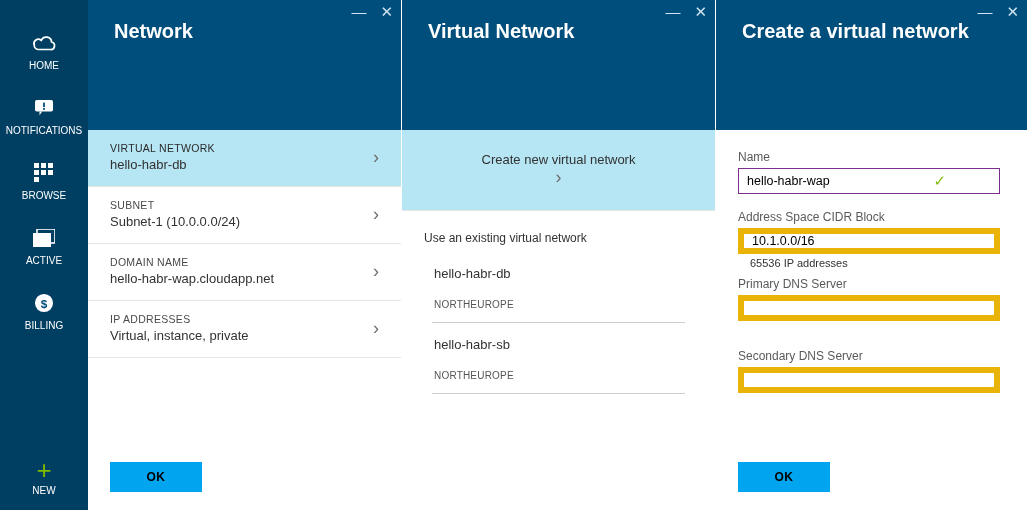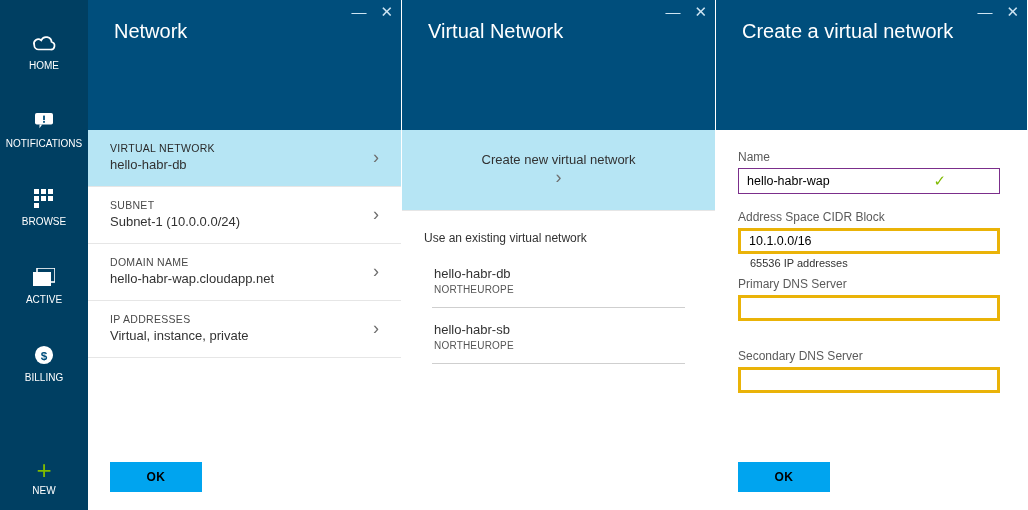--- a/index.html
+++ b/index.html
@@ -1,60 +1,60 @@
 <!DOCTYPE html>
 <html><head>
 <meta charset="utf-8">
 <style>
   * { box-sizing: border-box; margin: 0; padding: 0; }
   html, body { height: 100%; font-family: "Segoe UI", Arial, sans-serif; font-size: 13px; color: #323232; }
   body { display: flex; width: 1028px; height: 510px; overflow: hidden; background: #003b5c; }
 
   
-  .sidebar { width: 88px; background: #003f62; display: flex; flex-direction: column; align-items: center; padding-top: 18px; gap: 13px; }
+  .sidebar { width: 88px; background: #003f62; display: flex; flex-direction: column; align-items: center; padding-top: 18px; gap: 0; }
   .side-item { width: 100%; color: #fff; display: flex; flex-direction: column; align-items: center; justify-content: center; font-size: 10px; font-weight: 400; cursor: pointer; padding: 14px 0 12px 0; }
   .side-item .glyph { width: 26px; height: 22px; margin-bottom: 6px; display:flex; align-items:center; justify-content:center; }
   .side-item svg { fill: #fff; }
   .side-spacer { flex: 1; }
   .side-new { width: 100%; color: #fff; display:flex; flex-direction:column; align-items:center; padding: 10px 0 14px 0; font-size:10px; cursor:pointer; }
   .side-new .plus { font-size: 26px; line-height: 26px; color: #7fba00; font-weight: 300; margin-bottom: 2px; }
 
   
   .blade { height: 100%; display: flex; flex-direction: column; background: #fff; border-right: 1px solid #003b5c00; }
   .blade-head { background: #004e7c; color: #fff; height: 130px; position: relative; }
   .blade-head .controls { position:absolute; top:4px; right:8px; display:flex; gap:14px; color:#cde4f2; }
   .blade-head .controls span { cursor:pointer; font-size:15px; line-height:15px; }
-  .blade-head h1 { font-weight: 400; font-size: 20px; padding: 20px 26px 0 26px; }
+  .blade-head h1 { font-weight: 700; font-size: 20px; padding: 20px 26px 0 26px; }
 
   .blade-body { flex:1; background:#fff; display:flex; flex-direction:column; }
 
   
   .b1 { width: 314px; }
   .nav-row { border-bottom:1px solid #e6e6e6; padding: 12px 22px 14px 22px; display:flex; align-items:center; justify-content:space-between; cursor:pointer; }
   .nav-row.selected { background:#b6e5f4; }
   .nav-row .txt { display:flex; flex-direction:column; gap:3px; }
   .nav-row .label { font-size:10.5px; letter-spacing:0.3px; color:#4a4a4a; }
   .nav-row.selected .label { color:#2a2a2a; }
   .nav-row .value { font-size:13px; color:#323232; }
   .chev { font-size:18px; color:#6e6e6e; font-weight:300; }
 
   
   .b2 { width: 314px; }
   .opt-row { padding: 22px 22px; border-bottom:1px solid #e6e6e6; display:flex; align-items:center; justify-content:space-between; cursor:pointer; font-size:13px;flex-direction:column; }
   .opt-row.selected { background:#b6e5f4; }
   .section-h { padding: 20px 22px 6px 22px; font-size:12px; border-bottom:1px solid #fff; }
   .vnet-item { margin: 0 30px; padding: 14px 2px 12px 2px; border-bottom:1px solid #cfcfcf; cursor:pointer; }
   .vnet-item .vn-name { font-size:13px; }
-  .vnet-item .vn-loc { font-size:10px; letter-spacing:0.2px; color:#555; margin-top:3px; }
+  .vnet-item .vn-loc { font-size:10px; letter-spacing:0.2px; color:#555; margin-top:18px; }
 
   
   .b3 { flex:1; min-width: 300px; }
   .form-area { padding: 12px 22px 0 22px; display:flex; flex-direction:column; }
   .field-label { font-size:12px; color:#5a5a5a; margin-top:8px; margin-bottom:4px; }
-  .text-input { width: 262px; height:26px; border:3px solid #eab308; padding: 0 24px 0 8px; font-size:12.5px; font-family:inherit; }
+  .text-input { width: 262px; height:26px; border:6px solid #eab308; padding: 0 24px 0 8px; font-size:12.5px; font-family:inherit; }
   .name-wrap { position:relative; width:214px; }
   .name-wrap .text-input { border:1px solid #7b2e8b; }
   .name-wrap .check { position:absolute; right:6px; top:4px; color:#7fba00; font-size:15px; }
   .hint { font-size:11px; color:#323232; margin-top:3px;padding-left:12px; }
 
   
   .ok-row { padding: 0 22px 18px 22px; margin-top:auto; }
   .ok-btn { background:#00a4ef; color:#000000; border:none; width:92px; height:30px; font-size:12px; font-weight:600; letter-spacing:0.5px; cursor:pointer; }
 
   .b1 .ok-row, .b3 .ok-row { padding-top: 16px; }

